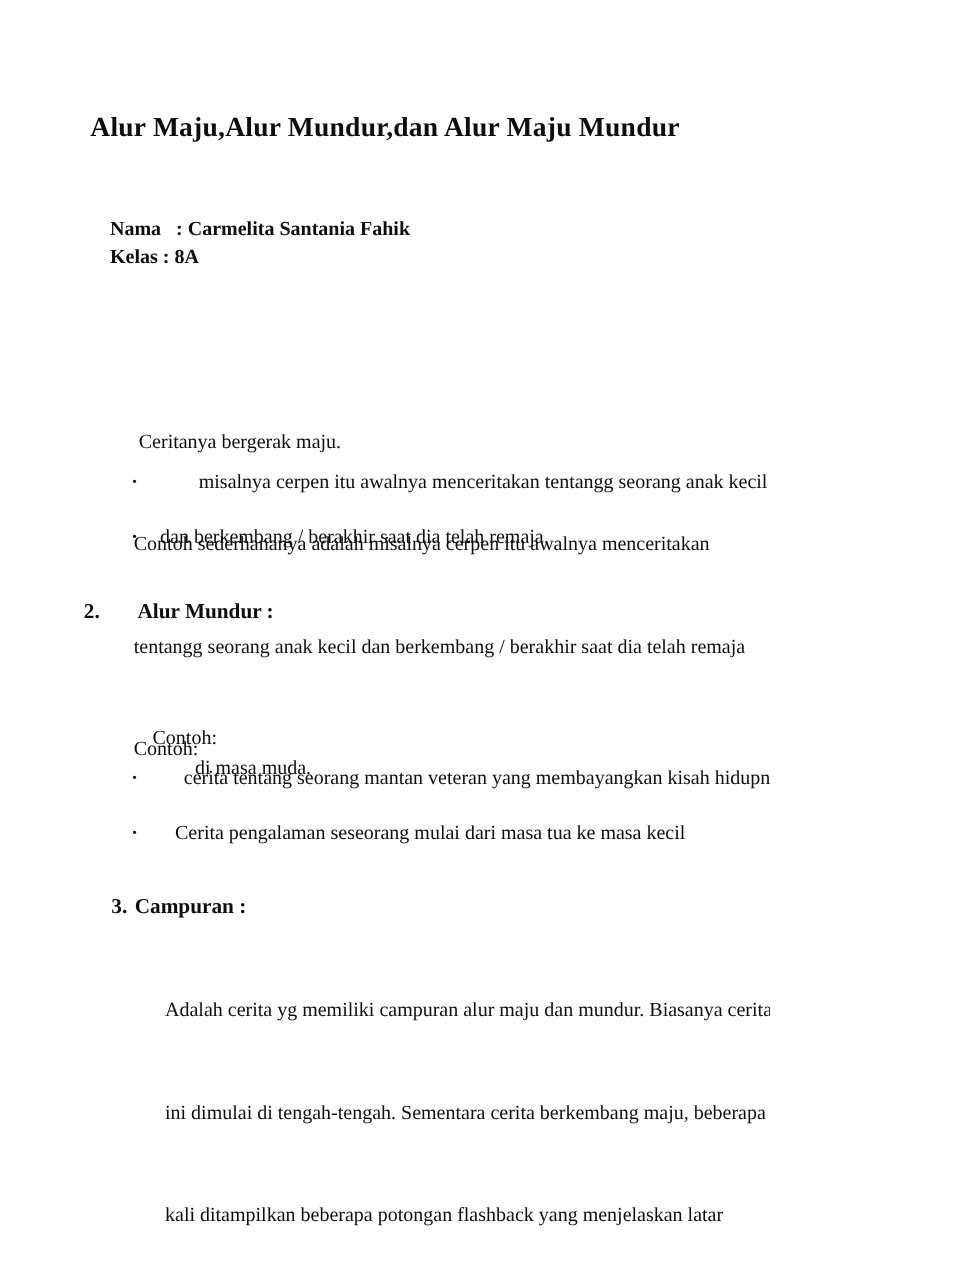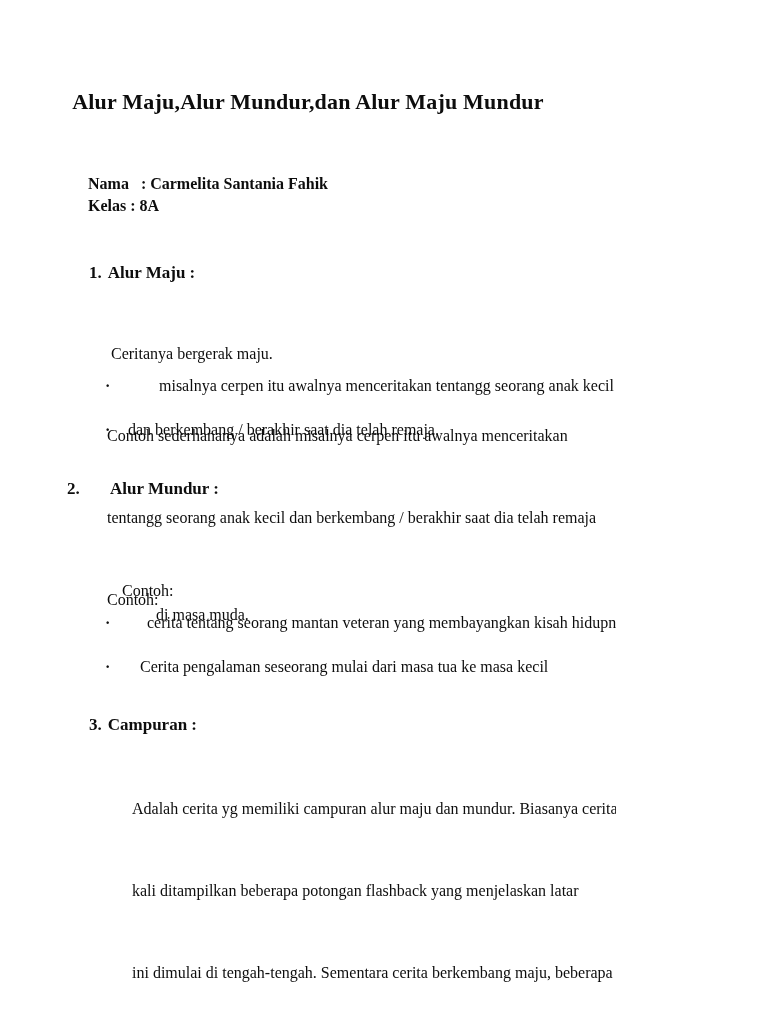--- a/index.html
+++ b/index.html
@@ -39,23 +39,20 @@
 </head>
 <body>
 
 <div id="page">
 
   <div class="title" style="top:88px;">Alur Maju,Alur Mundur,dan Alur Maju Mundur</div>
 
   <div class="abs bold" style="top:173px; left:88px;">Nama   : Carmelita Santania Fahik</div>
   <div class="abs bold" style="top:195px; left:88px;">Kelas : 8A</div>
 
-  <div class="abs heading" style="top:240px; left:72px;">
-    <span class="num-inline">1.</span><span>Alur Maju :</span>
-  </div>
 
   <div class="block" style="top:283px; left:107px;">
     <div class="ln"> Ceritanya bergerak maju.</div>
     <div class="ln">Contoh sederhananya adalah misalnya cerpen itu awalnya menceritakan</div>
     <div class="ln">tentangg seorang anak kecil dan berkembang / berakhir saat dia telah remaja</div>
     <div class="ln">Contoh:</div>
   </div>
 
   <div class="abs dot" style="top:375px; left:105px;">·</div>
   <div class="abs" style="top:375px; left:159px;">misalnya cerpen itu awalnya menceritakan tentangg seorang anak kecil</div>
@@ -74,21 +71,21 @@
   <div class="abs" style="top:604px; left:128px;margin-left:28px;">di masa muda.</div>
   <div class="abs dot" style="top:656px; left:105px;">·</div>
   <div class="abs" style="top:656px; left:140px;text-align:right;">Cerita pengalaman seseorang mulai dari masa tua ke masa kecil</div>
 
   <div class="abs heading" style="top:692px; left:72px;">
     <span class="num-inline">3.</span><span>Campuran :</span>
   </div>
 
   <div class="block" style="top:738px; left:132px;">
     <div class="ln">Adalah cerita yg memiliki campuran alur maju dan mundur. Biasanya cerita</div>
+    <div class="ln">ini dimulai di tengah-tengah. Sementara cerita berkembang maju, beberapa</div>
     <div class="ln">kali ditampilkan beberapa potongan flashback yang menjelaskan latar</div>
-    <div class="ln">ini dimulai di tengah-tengah. Sementara cerita berkembang maju, beberapa</div>
     
     
     
     
   </div>
 
 </div>
 
 </body></html>

